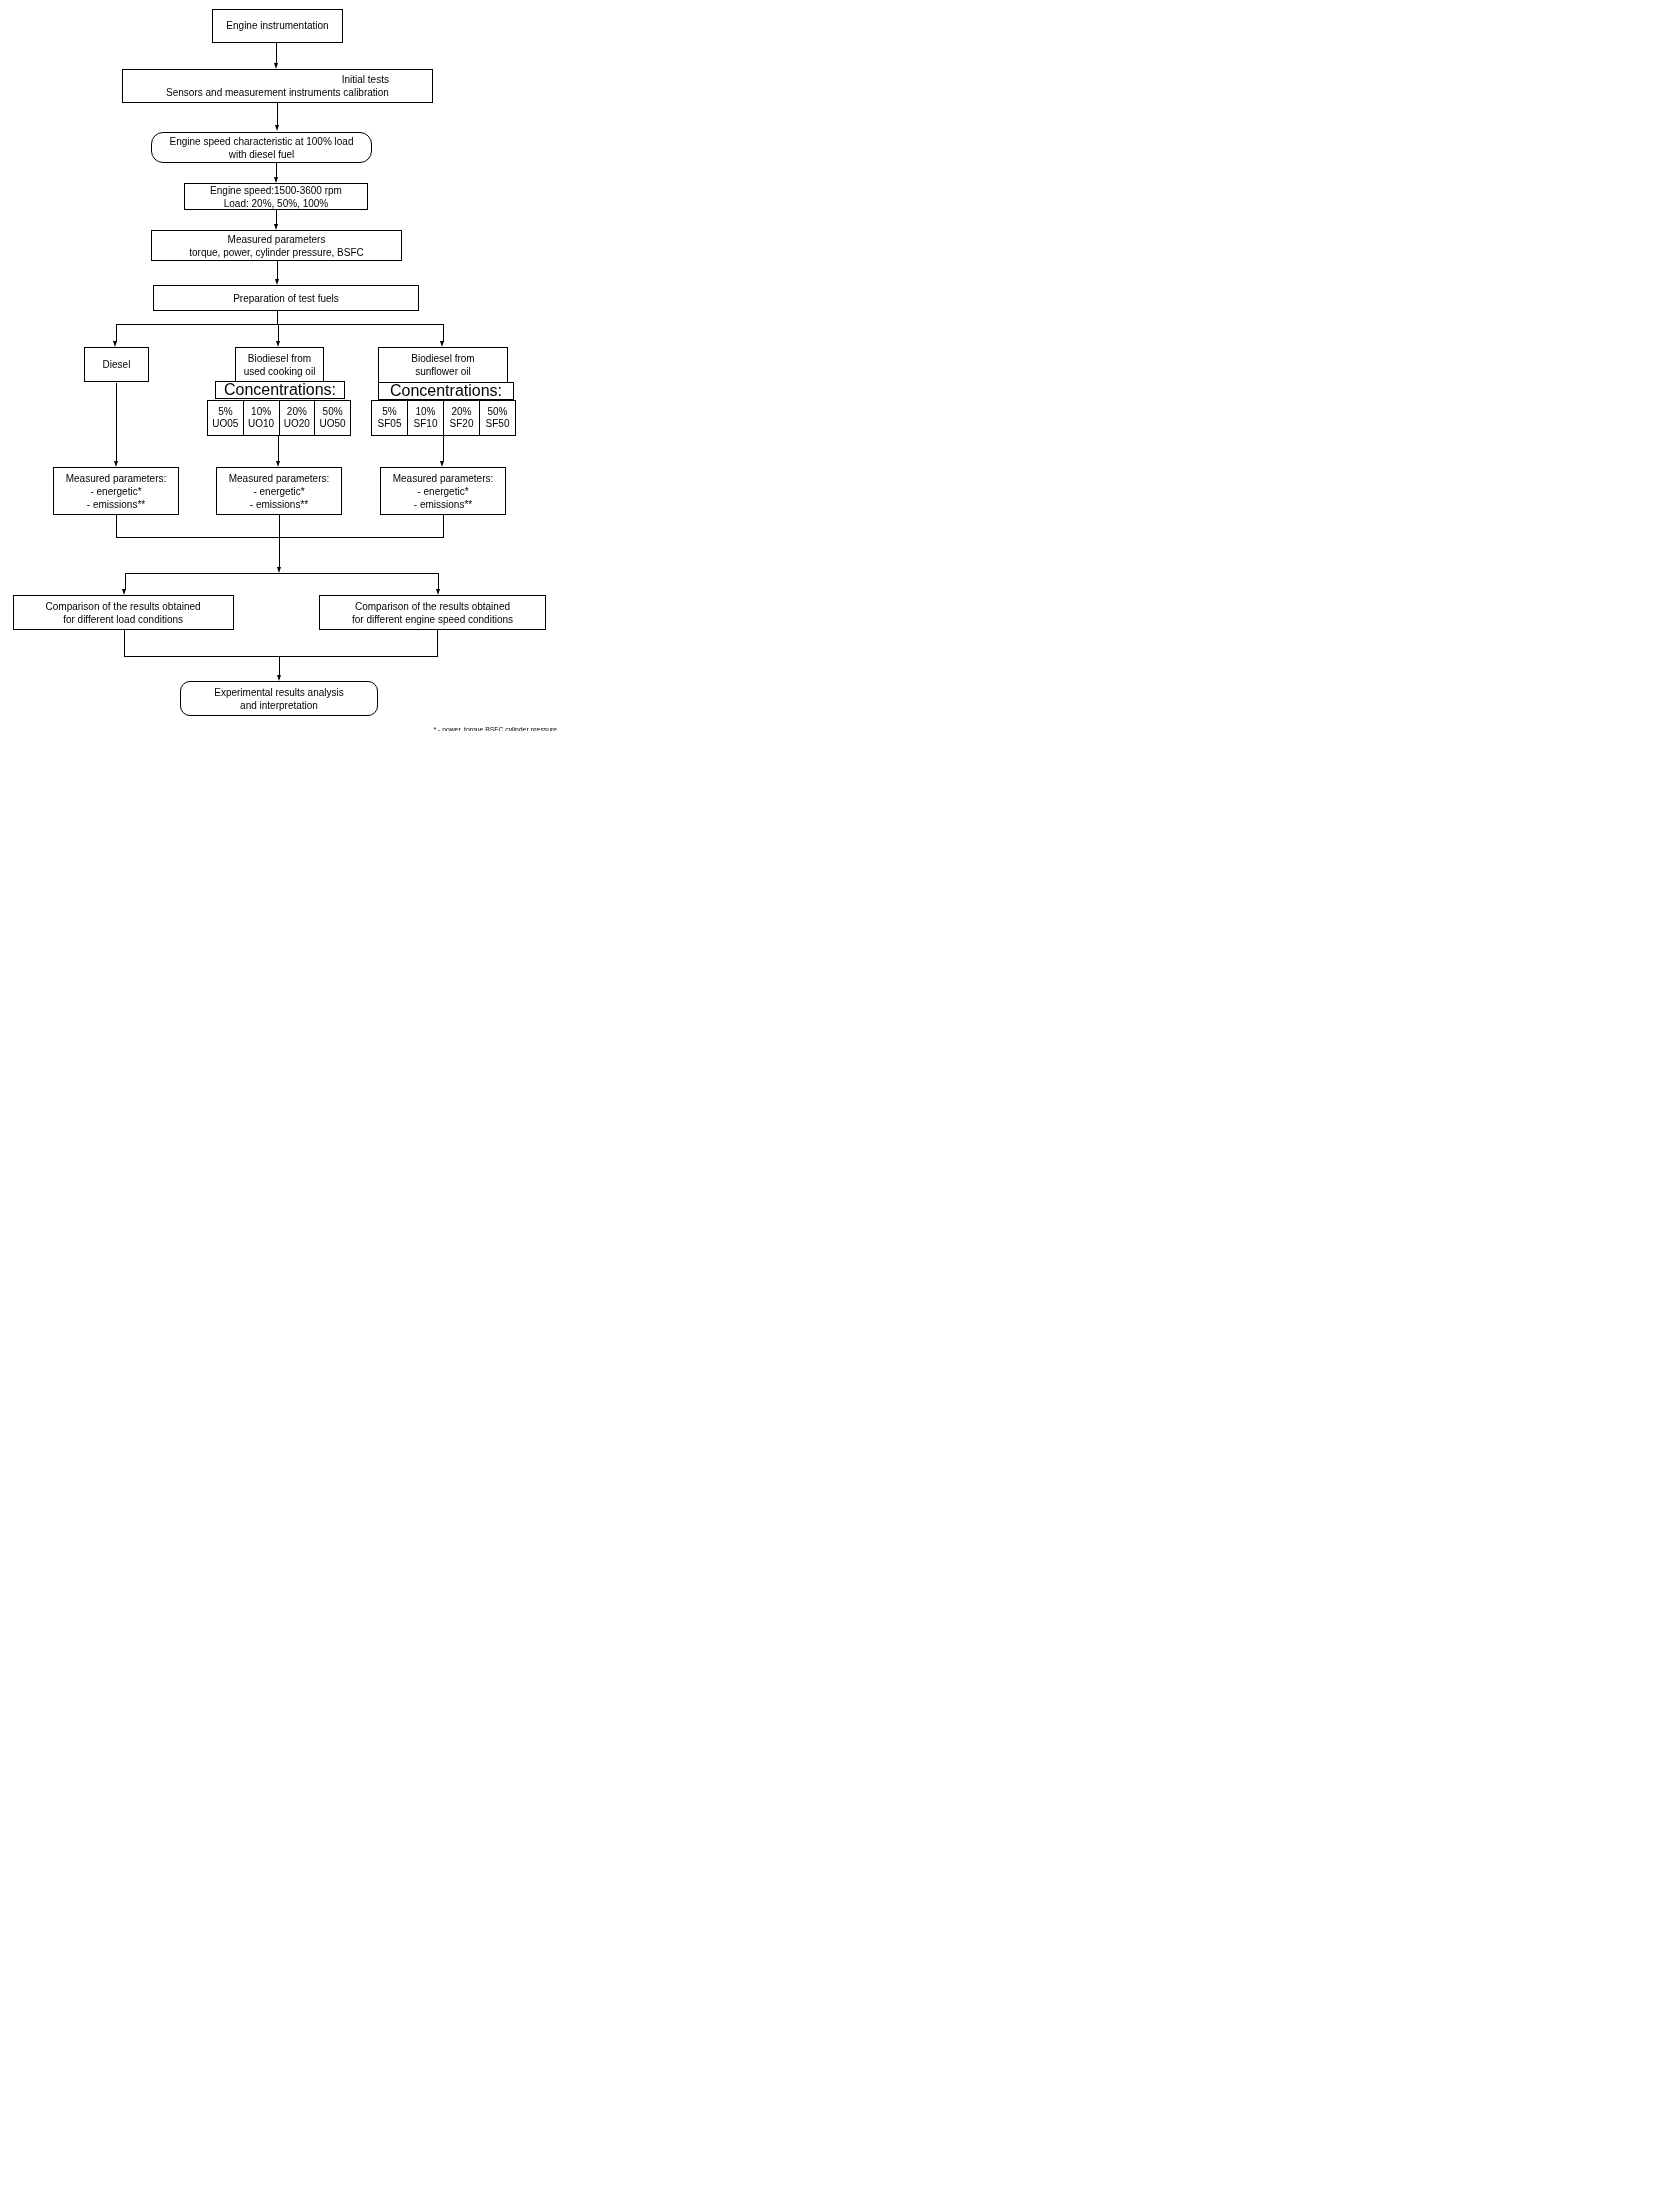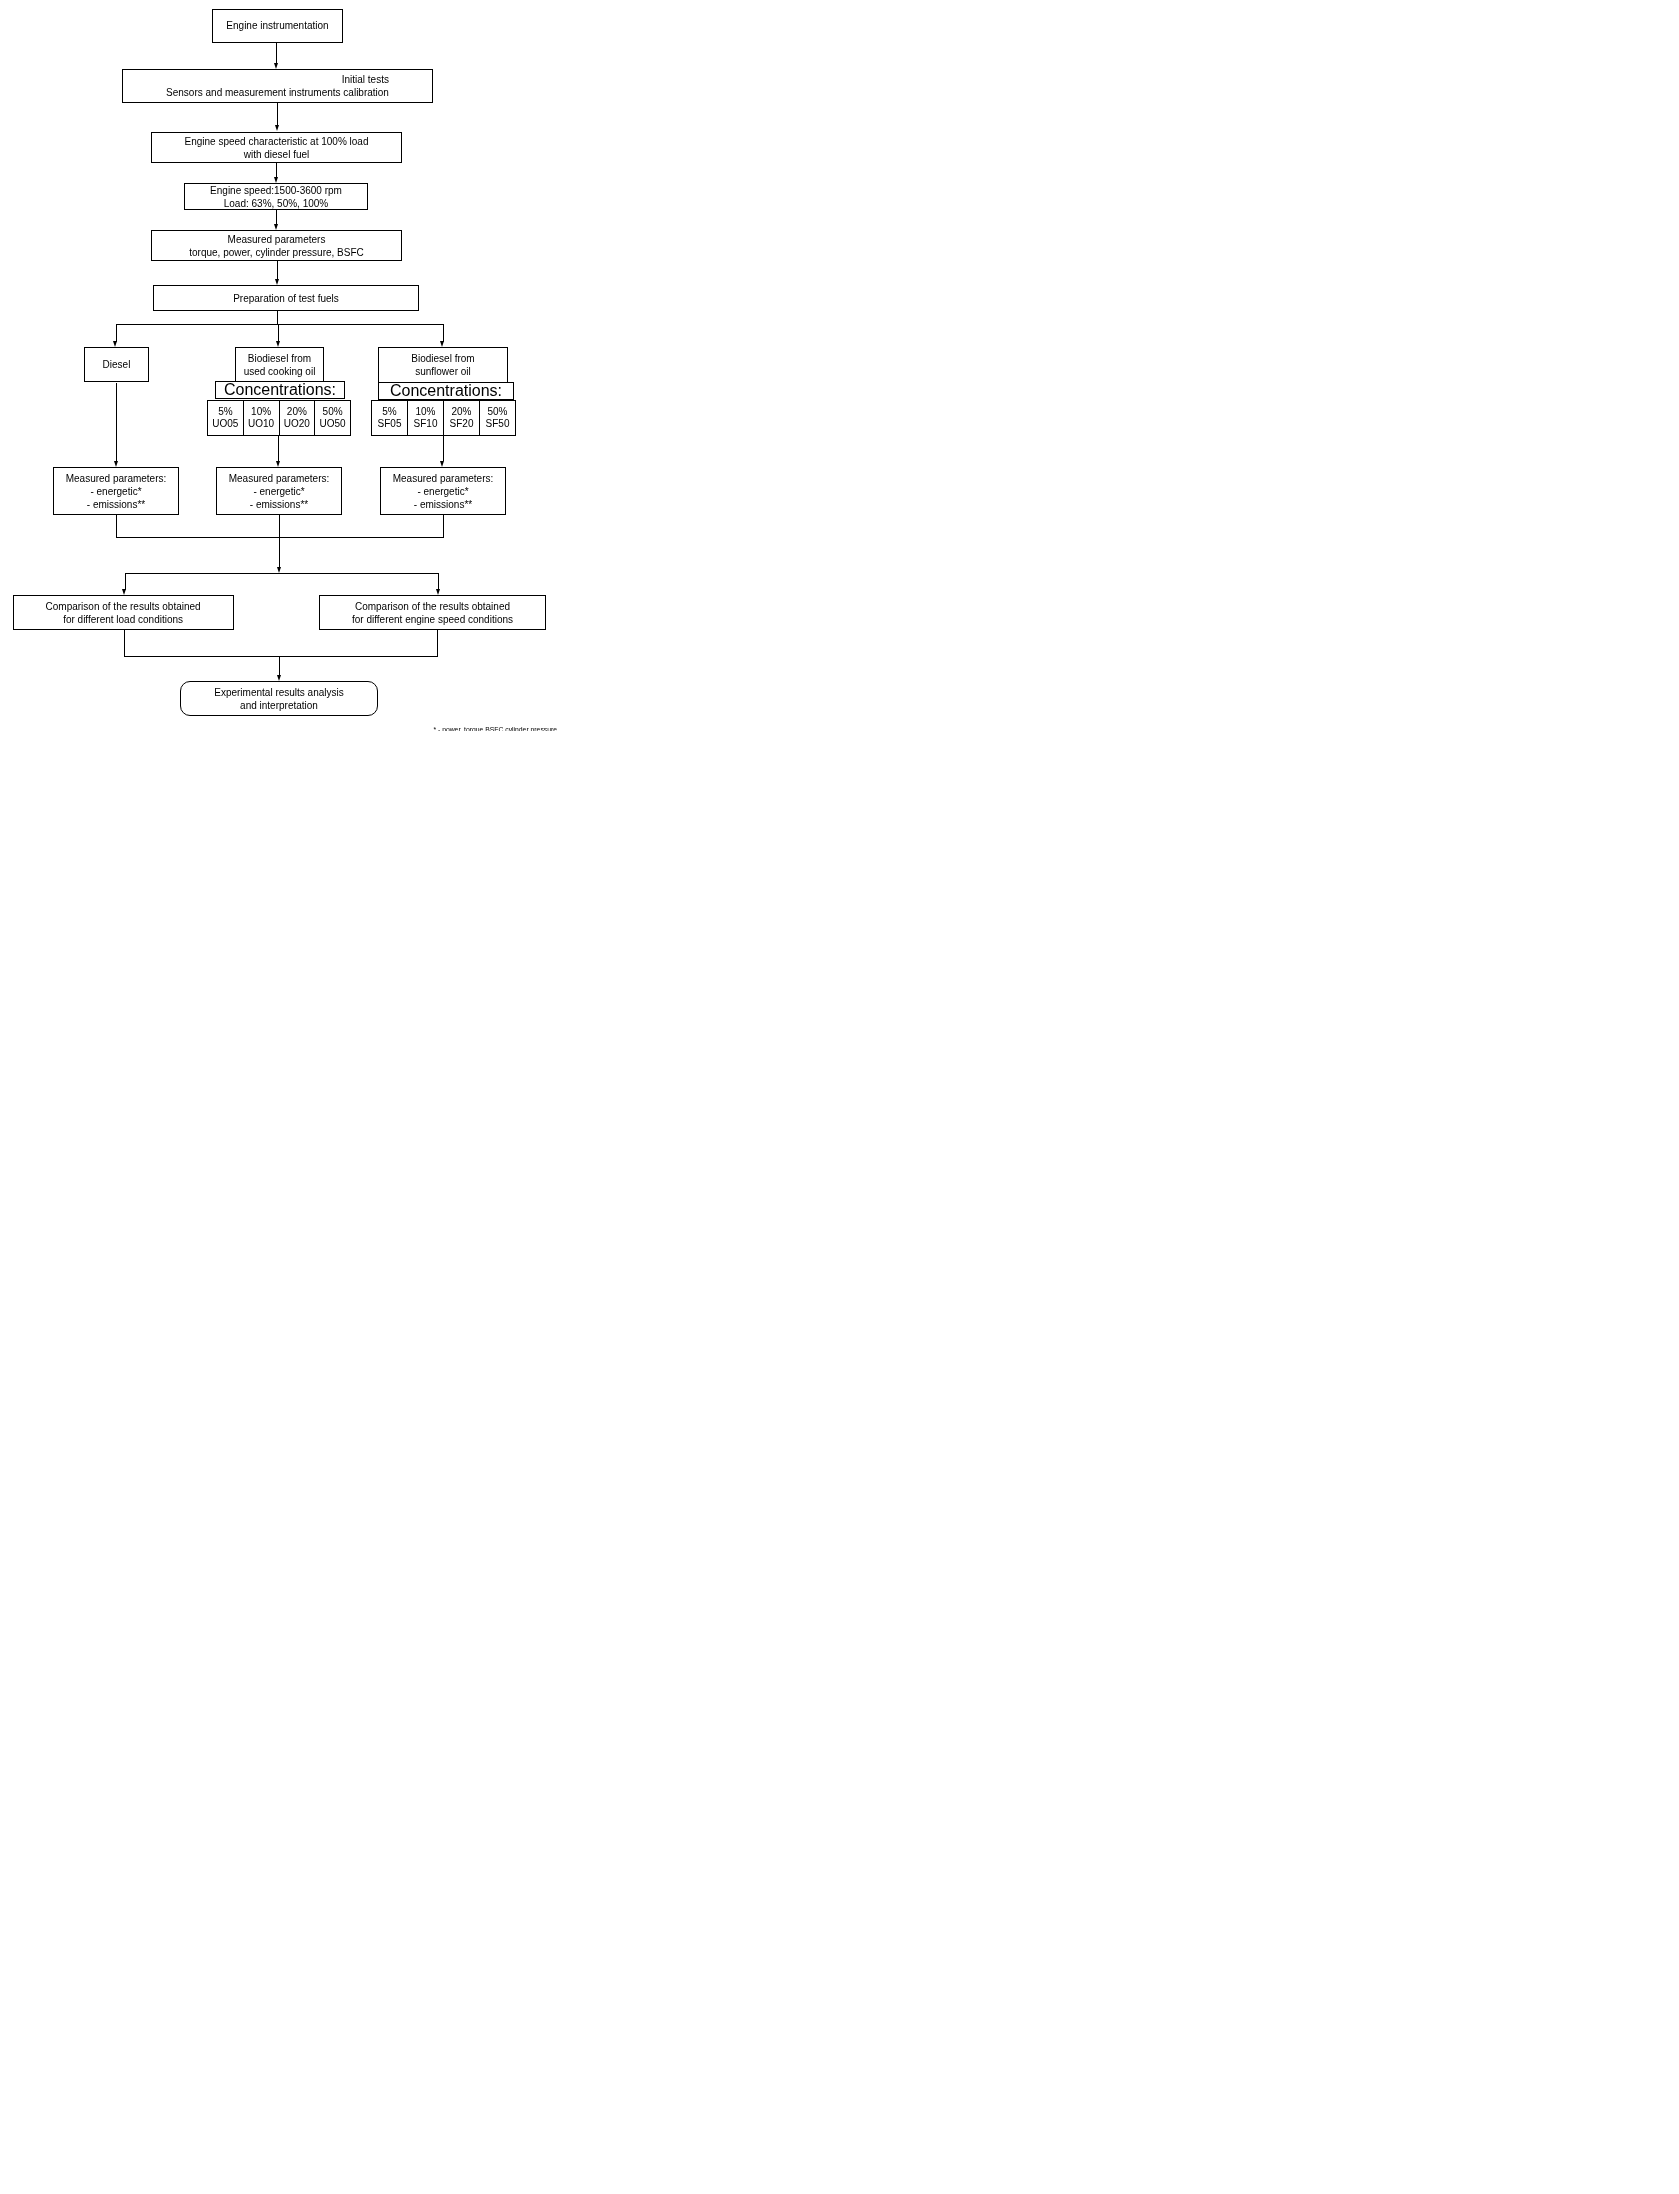--- a/index.html
+++ b/index.html
@@ -84,25 +84,25 @@
 </head>
 <body>
 
 <div id="canvas">
 
   <div class="box" style="left:212px; top:8.6px;  width:131px; height:34px;">Engine instrumentation</div>
 
   <div class="box" style="left:122px; top:69px; width:311px; height:34px;text-align:right;">Initial tests
 Sensors and measurement instruments  calibration</div>
 
-  <div class="box" style="left:151px; top:132px; width:251px; height:31px;">Engine speed characteristic at 100% load
+  <div class="box" style="left:151px; top:132px; width:221px; height:31px;border-radius:12px;">Engine speed characteristic at 100% load
 with diesel fuel</div>
 
   <div class="box" style="left:184px; top:183px; width:184px; height:27px;">Engine speed:1500-3600 rpm
-Load: 63%, 50%, 100%</div>
+Load: 20%, 50%, 100%</div>
 
   <div class="box" style="left:151px; top:230px; width:251px; height:31px;">Measured parameters
 torque, power, cylinder pressure, BSFC</div>
 
   <div class="box" style="left:153px; top:285px; width:266px; height:26px;">Preparation of test fuels</div>
 
   <div class="box" style="left:84px; top:347px; width:65px; height:35px;">Diesel</div>
 
   <div class="box" style="left:235px; top:347px; width:89px; height:35px;">Biodiesel from
 used cooking oil</div>

